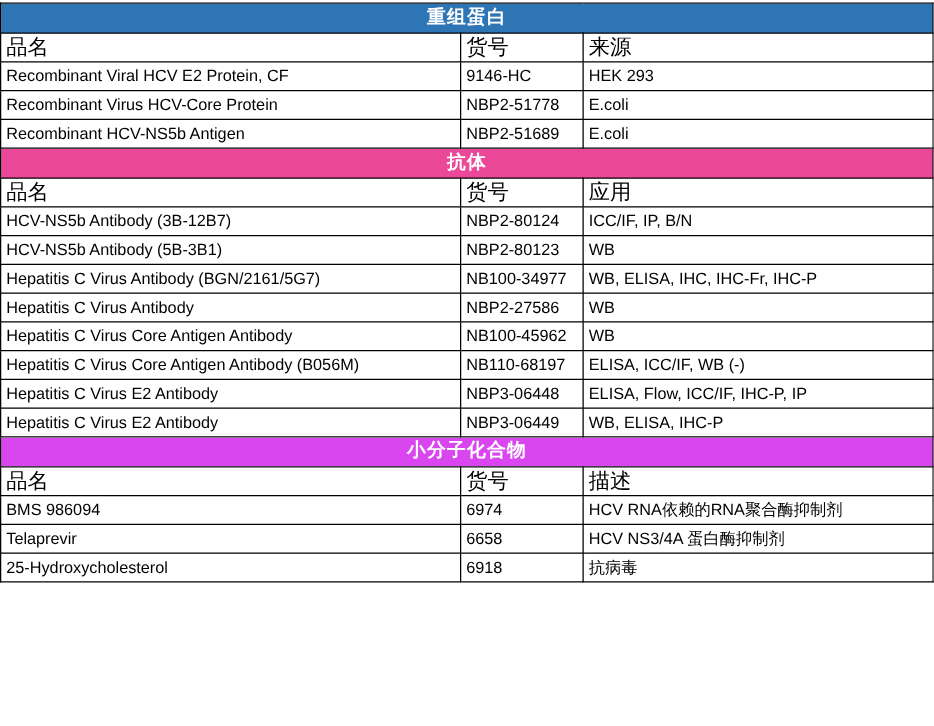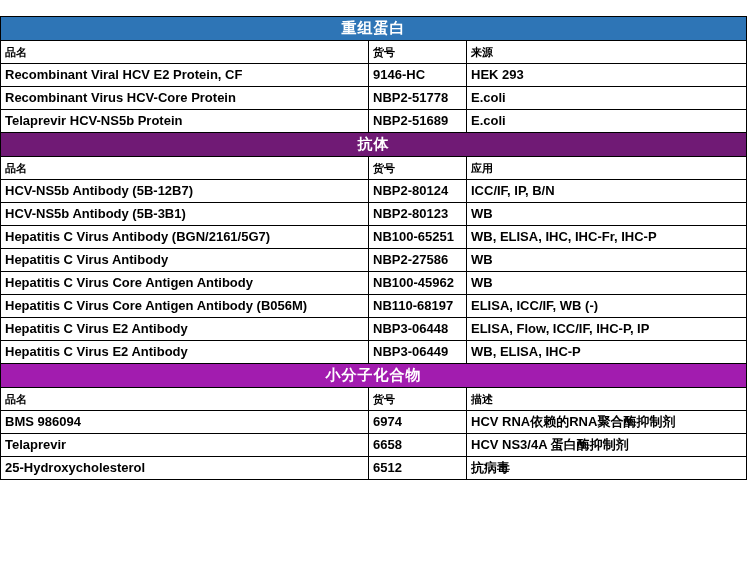--- a/index.html
+++ b/index.html
@@ -8,21 +8,21 @@
     background: #ffffff;
   }
   body {
     width: 747px;
     height: 581px;
     overflow: hidden;
     font-family: "Liberation Sans", "DejaVu Sans", sans-serif;
   }
   .page {
     width: 747px;
-    padding-top: 16px;
+    padding-top: 2px;
     box-sizing: border-box;
   }
   table.product-table {
     width: 746px;
     border-collapse: collapse;
     table-layout: fixed;
   }
   table.product-table td {
     border: 1px solid #000000;
     padding: 0 4px;
@@ -37,25 +37,25 @@
   tr.section-band td {
     background: #2E75B6;
     color: #ffffff;
     font-weight: bold;
     text-align: center;
     font-size: 15px;
     height: 23px;
     letter-spacing: 1px;
   }
   tr.col-header td {
-    font-weight: bold;
-    font-size: 11px;
+    font-weight: normal;
+    font-size: 17px;
   }
   tr.data-row td {
-    font-weight: bold;
+    font-weight: normal;
   }
 </style>
 </head>
 <body>
 
 <div class="page">
   <table class="product-table">
     <colgroup>
       <col style="width:368px">
       <col style="width:98px">
@@ -74,45 +74,45 @@
           <td>Recombinant Viral HCV E2 Protein, CF</td>
           <td>9146-HC</td>
           <td>HEK 293</td>
         </tr>
         <tr class="data-row">
           <td>Recombinant Virus HCV-Core Protein</td>
           <td>NBP2-51778</td>
           <td>E.coli</td>
         </tr>
         <tr class="data-row">
-          <td>Telaprevir HCV-NS5b Protein</td>
+          <td>Recombinant HCV-NS5b Antigen</td>
           <td>NBP2-51689</td>
           <td>E.coli</td>
         </tr>
         <tr class="section-band">
-          <td colspan="3" style="background: #701a75; color: rgb(255, 255, 255); font-family: Liberation Serif, serif;">抗体</td>
+          <td colspan="3" style="background: #ec4899; color: rgb(255, 255, 255); font-family: Liberation Serif, serif;">抗体</td>
         </tr>
         <tr class="col-header">
           <td>品名</td>
           <td>货号</td>
           <td>应用</td>
         </tr>
         <tr class="data-row">
-          <td>HCV-NS5b Antibody (5B-12B7)</td>
+          <td>HCV-NS5b Antibody (3B-12B7)</td>
           <td>NBP2-80124</td>
           <td>ICC/IF, IP, B/N</td>
         </tr>
         <tr class="data-row">
           <td>HCV-NS5b Antibody (5B-3B1)</td>
           <td>NBP2-80123</td>
           <td>WB</td>
         </tr>
         <tr class="data-row">
           <td>Hepatitis C Virus Antibody (BGN/2161/5G7)</td>
-          <td>NB100-65251</td>
+          <td>NB100-34977</td>
           <td>WB, ELISA, IHC, IHC-Fr, IHC-P</td>
         </tr>
         <tr class="data-row">
           <td>Hepatitis C Virus Antibody</td>
           <td>NBP2-27586</td>
           <td>WB</td>
         </tr>
         <tr class="data-row">
           <td>Hepatitis C Virus Core Antigen Antibody</td>
           <td>NB100-45962</td>
@@ -127,37 +127,37 @@
           <td>Hepatitis C Virus E2 Antibody</td>
           <td>NBP3-06448</td>
           <td>ELISA, Flow, ICC/IF, IHC-P, IP</td>
         </tr>
         <tr class="data-row">
           <td>Hepatitis C Virus E2 Antibody</td>
           <td>NBP3-06449</td>
           <td>WB, ELISA, IHC-P</td>
         </tr>
         <tr class="section-band">
-          <td colspan="3" style="background: #a21caf; color: rgb(255, 255, 255);">小分子化合物</td>
+          <td colspan="3" style="background: #d946ef; color: rgb(255, 255, 255);">小分子化合物</td>
         </tr>
         <tr class="col-header">
           <td>品名</td>
           <td>货号</td>
           <td>描述</td>
         </tr>
         <tr class="data-row">
           <td>BMS 986094</td>
           <td>6974</td>
           <td>HCV RNA依赖的RNA聚合酶抑制剂</td>
         </tr>
         <tr class="data-row">
           <td>Telaprevir</td>
           <td>6658</td>
           <td>HCV NS3/4A 蛋白酶抑制剂</td>
         </tr>
         <tr class="data-row">
           <td>25-Hydroxycholesterol</td>
-          <td>6512</td>
+          <td>6918</td>
           <td>抗病毒</td>
         </tr>
       </tbody>
   </table>
 </div>
 
 </body></html>

